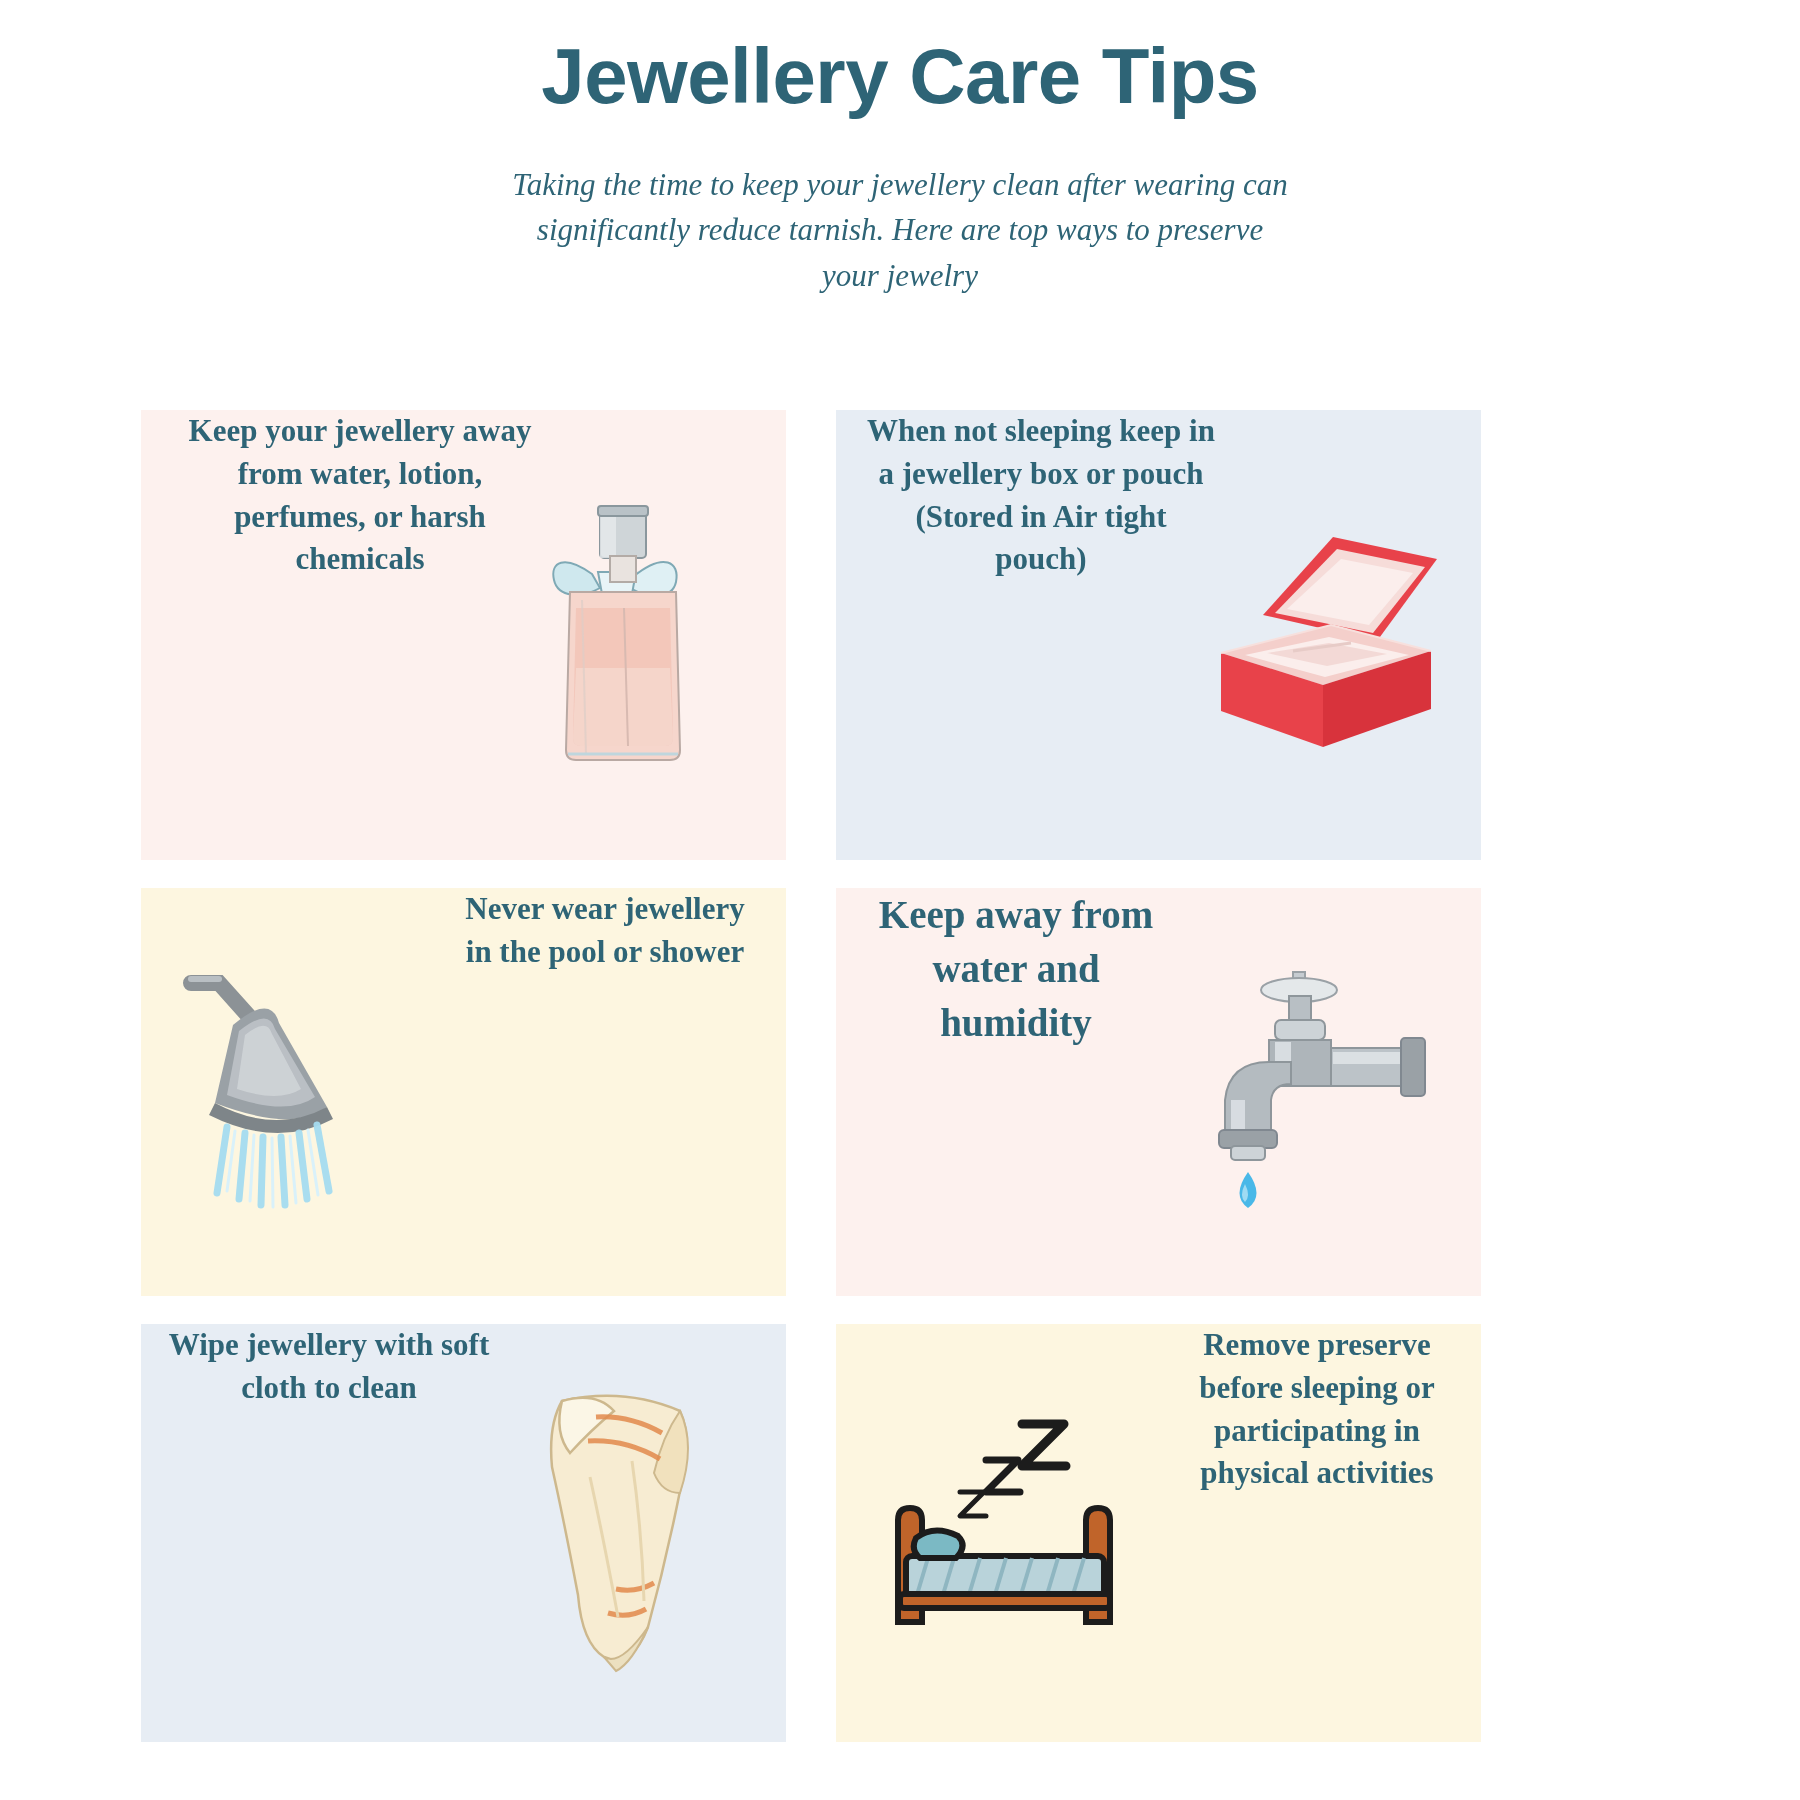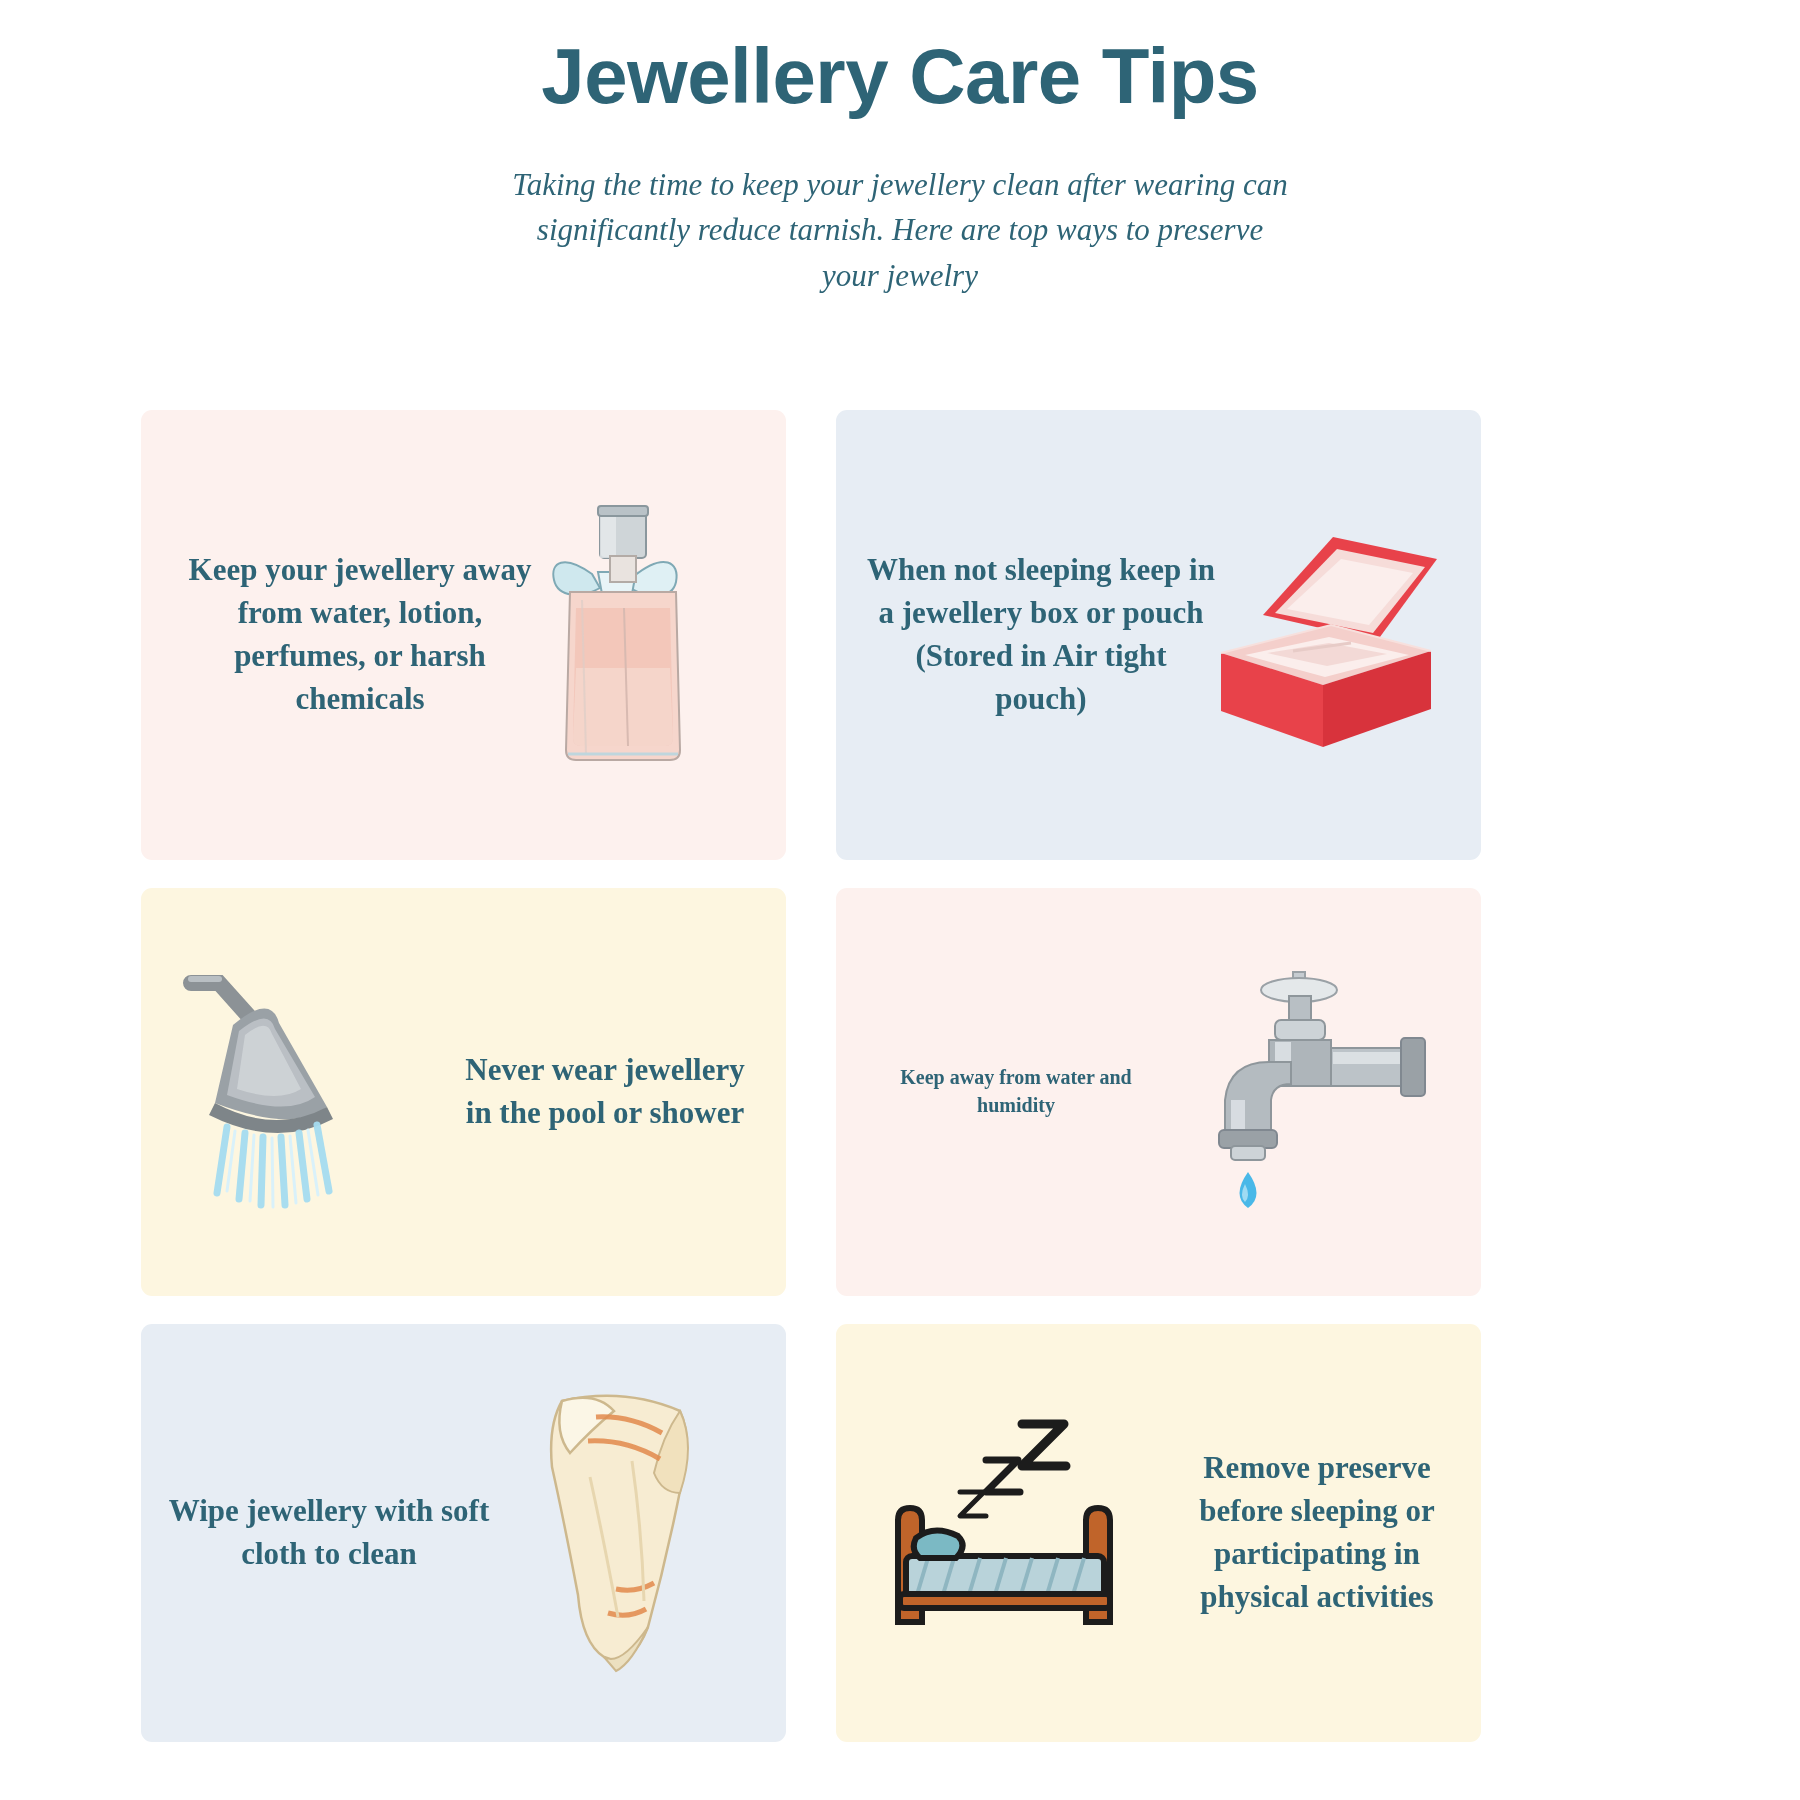--- a/index.html
+++ b/index.html
@@ -39,43 +39,41 @@
     width:1519px;
     display:grid;
     grid-template-columns:645px 645px;
     grid-template-rows:450px 408px 418px;
     column-gap:50px;
     row-gap:28px;
   }
   .card{
     position:relative;
     display:flex;
-    align-items:center;
     box-sizing:border-box;
     overflow:hidden;
-    border-radius:11px;
   }
   .card.pink{background:#fdf1ee;}
   .card.blue{background:#e7edf4;}
   .card.cream{background:#fdf6e0;}
 
   .card-text{
     font-family:"Liberation Serif", serif;
     font-weight:bold;
     color:#2e6476;
     text-align:center;
     line-height:1.38;
     box-sizing:border-box;
   }
 
   
   .c1 .card-text{font-size:31px;width:400px;padding-left:38px;}
   .c2 .card-text{font-size:31px;width:380px;padding-left:30px;}
   .c3 .card-text{font-size:31px;width:330px;margin-left:auto;padding-right:32px;}
-  .c4 .card-text{font-size:20px;width:320px;padding-left:40px;}
+  .c4 .card-text{font-size:39px;width:320px;padding-left:40px;}
   .c5 .card-text{font-size:31px;width:360px;padding-left:16px;}
   .c6 .card-text{font-size:31px;width:300px;margin-left:auto;padding-right:28px;}
 
   .art{
     position:absolute;
     display:block;
   }
   .c1 .art{right:42px;top:50%;transform:translateY(-50%);}
   .c2 .art{right:30px;top:50%;transform:translateY(-50%);}
   .c3 .art{left:34px;top:50%;transform:translateY(-50%);}

